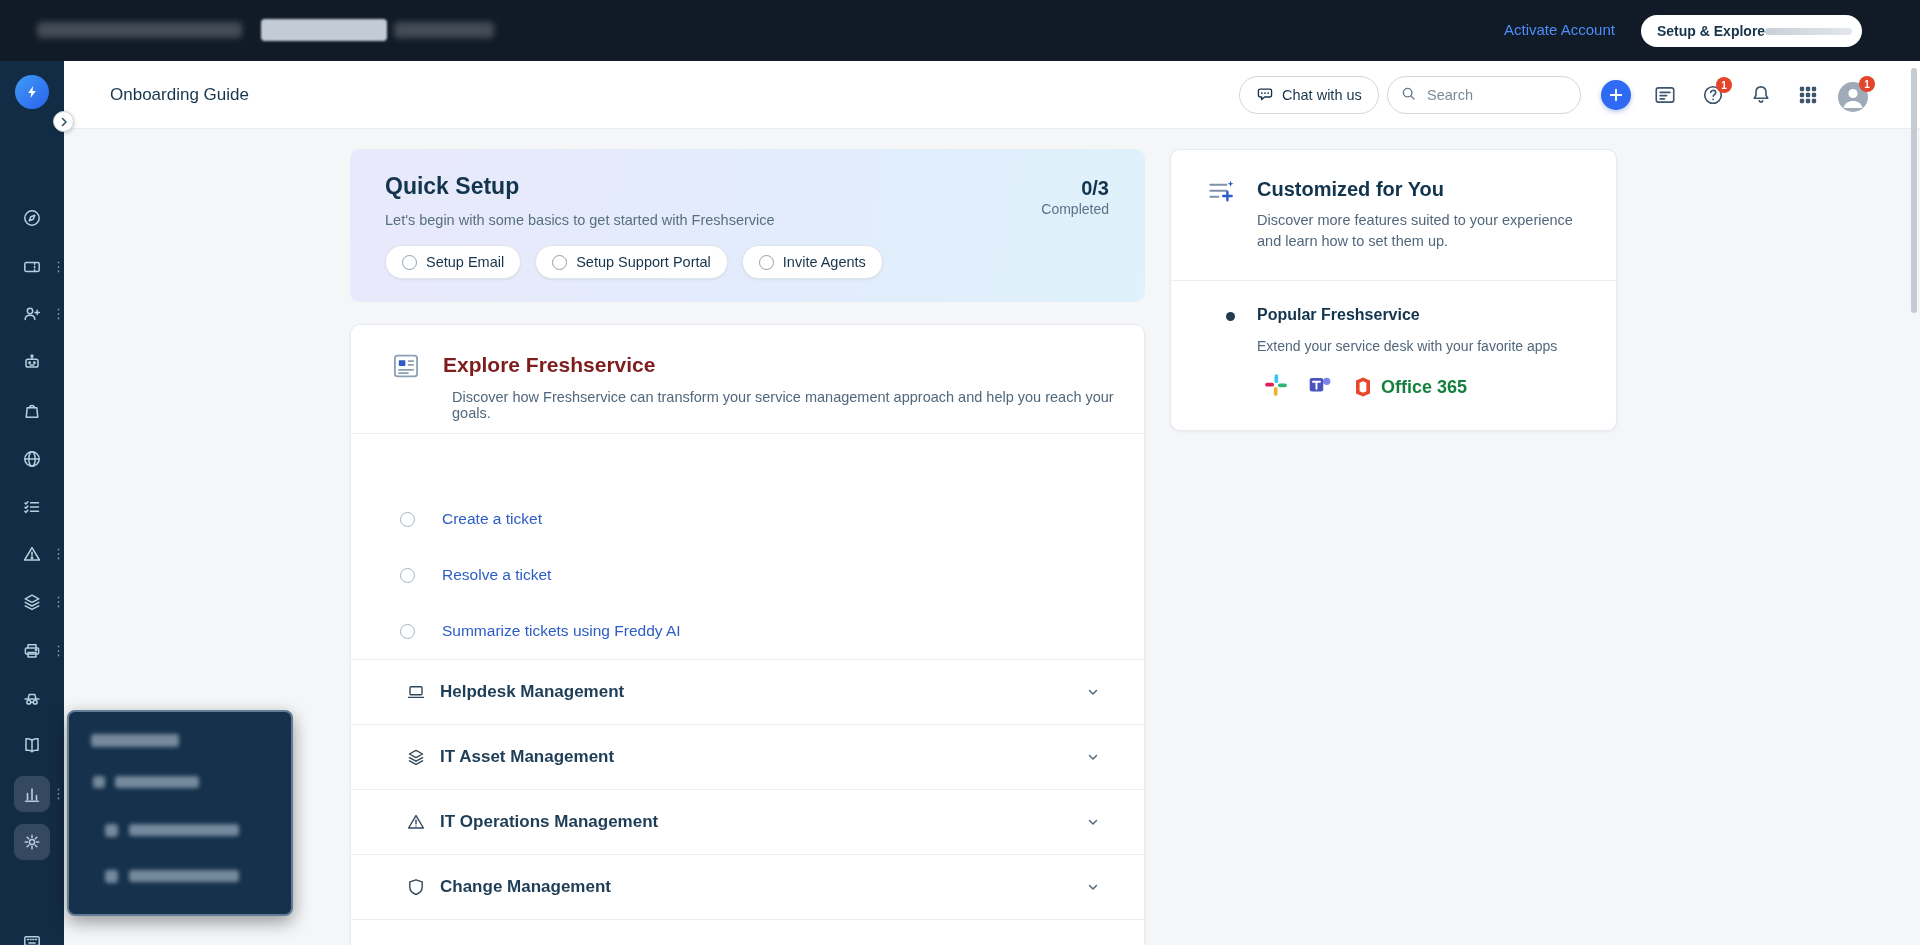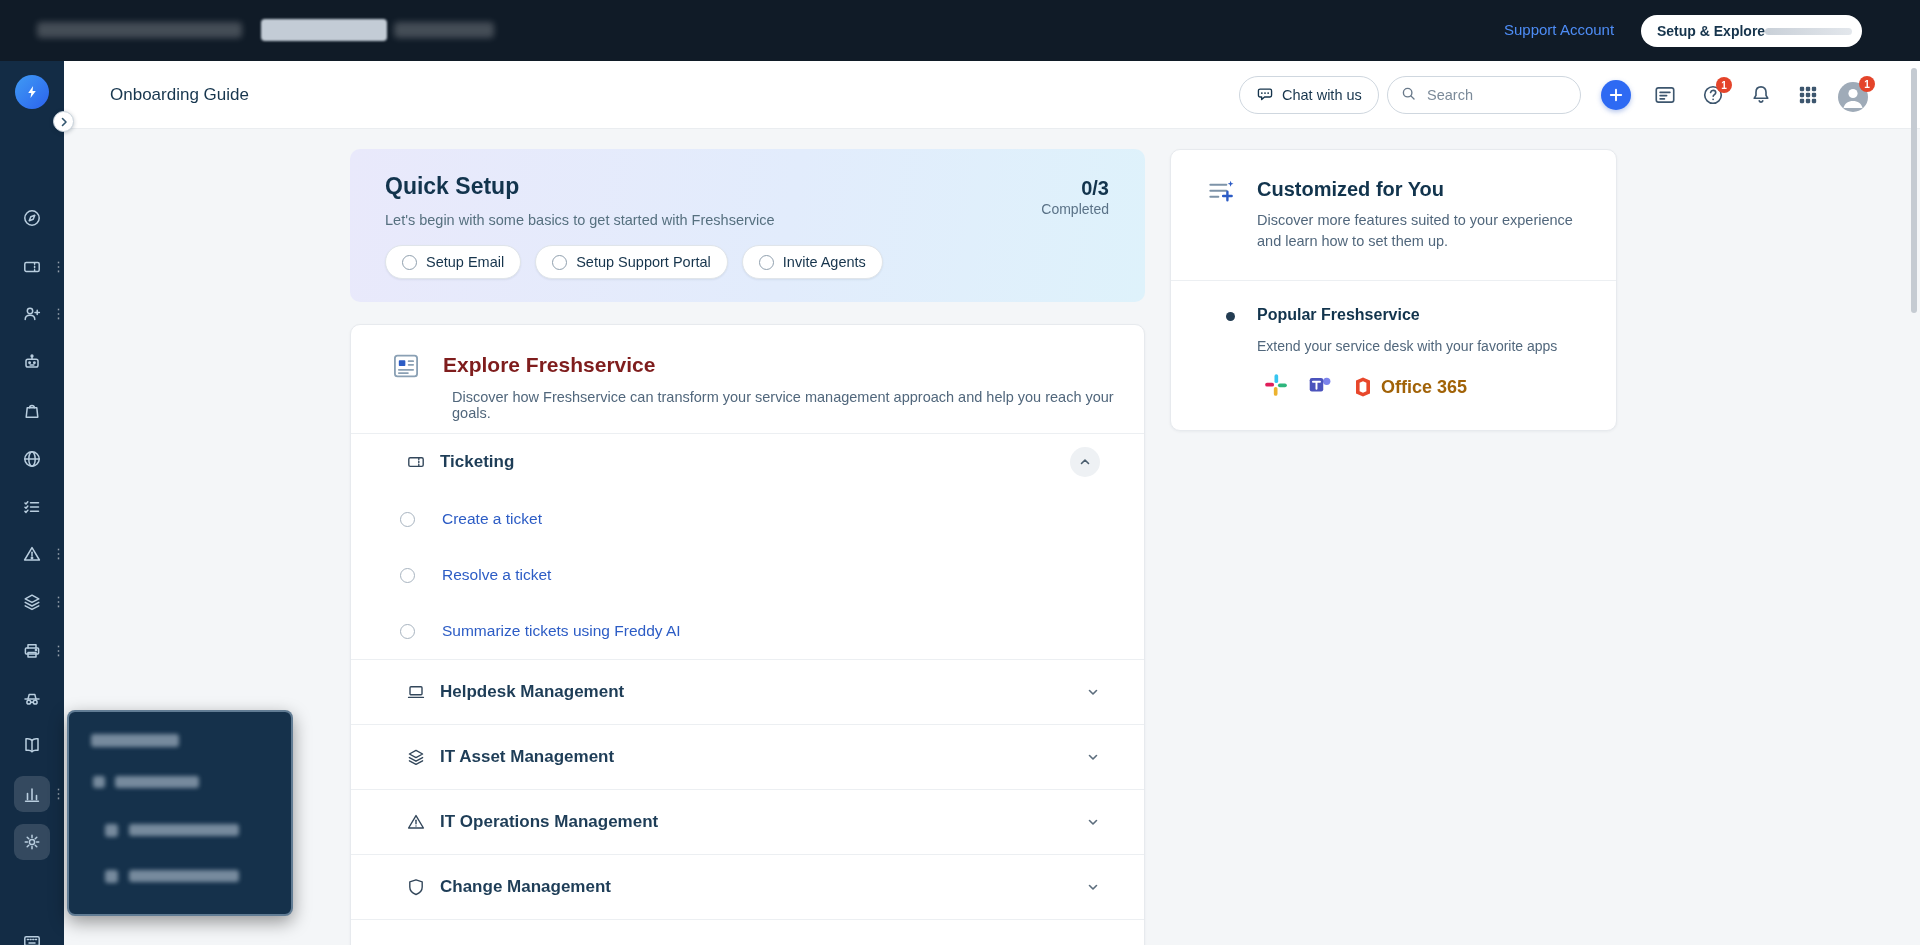--- a/index.html
+++ b/index.html
@@ -73,39 +73,39 @@
   
   .custom-card{left:1106px;top:21px;width:447px;height:282px;}
   .c-icon{position:absolute;left:34px;top:26px;}
   .c-title{position:absolute;left:86px;top:28px;font-size:20px;font-weight:600;color:#12344d;}
   .c-desc{position:absolute;left:86px;top:60px;width:318px;font-size:14.5px;line-height:21px;color:#51677c;}
   .c-bullet{position:absolute;left:55px;top:162px;width:9px;height:9px;border-radius:50%;background:#233c52;}
   .c-int-title{position:absolute;left:86px;top:156px;font-size:16px;font-weight:600;color:#12344d;}
   .c-int-sub{position:absolute;left:86px;top:188px;font-size:14px;color:#51677c;}
   .c-apps{position:absolute;left:92px;top:222px;display:flex;align-items:center;gap:18px;}
   .office-wrap{display:flex;align-items:center;gap:6px;}
-  .office-txt{font-size:18px;font-weight:600;color:#a16207;}
+  .office-txt{font-size:18px;font-weight:600;color:#15803d;}
 
   
   .flyout{position:absolute;left:67px;top:710px;width:222px;height:202px;background:#15314b;border:2px solid rgba(160,185,210,.55);border-radius:8px;box-shadow:0 6px 18px rgba(0,0,0,.4);z-index:10;}
   .f-bar{position:absolute;border-radius:3px;background:rgba(215,228,240,.5);filter:blur(2px);}
 
   
   .scroll-thumb{position:absolute;right:3px;top:68px;width:6px;height:245px;border-radius:3px;background:#c5cbd2;z-index:7;cursor:pointer;}
 </style>
 </head>
 <body>
 
 <div id="app">
 
   <div class="topbar">
     <div class="redact dim" style="left:37px;top:22px;width:205px;height:16px;"></div>
     <div class="redact bright" style="left:261px;top:19px;width:126px;height:22px;"></div>
     <div class="redact dim" style="left:394px;top:22px;width:100px;height:16px;"></div>
-    <a class="activate-link">Support Account</a>
+    <a class="activate-link">Activate Account</a>
     <div class="setup-pill">
       <span class="lbl">Setup &amp; Explore</span>
       <span class="ptrack">
           <span class="pfill"></span>
         </span>
     </div>
   </div>
 
   <div class="sidebar">
     <div class="logo">
@@ -366,32 +366,20 @@
     <div class="card explore-card">
       <span class="e-icon"><svg width="30" height="30" viewBox="0 0 23 23" fill="none">
             <rect x="3" y="3.5" width="17" height="16" rx="2" stroke="#8aa0b4" stroke-width="1.4"></rect>
             <rect x="6" y="7" width="5" height="4.5" rx="0.6" fill="#2c5cc5"></rect>
             <path d="M13.5 7.8 h3.5 M13.5 10.6 h3.5 M6 14.4 h11 M6 16.9 h7" stroke="#8aa0b4" stroke-width="1.3" stroke-linecap="round"></path>
           </svg></span>
       <div class="e-title">Explore Freshservice</div>
       <div class="e-sub">Discover how Freshservice can transform your service management approach and help you reach your goals.</div>
       <div class="divider" style="top:108px"></div>
 
-      <div class="acc-row" style="top:108px;height:58px">
-        <span class="acc-ic"><svg width="20" height="20" viewBox="0 0 20 20" fill="none" stroke="currentColor" stroke-width="1.4" stroke-linecap="round" stroke-linejoin="round">
-              <rect x="2.8" y="5.8" width="14.4" height="8.6" rx="1.4"></rect>
-              <path d="M12.8 6.2 v1.4 M12.8 9.3 v1.4 M12.8 12.4 v1.4"></path>
-            </svg></span>
-        <span class="acc-lb">Ticketing</span>
-        <span class="chev circled">
-            <svg width="14" height="14" viewBox="0 0 14 14" fill="none" stroke="#4a5d6e" stroke-width="1.6" stroke-linecap="round" stroke-linejoin="round">
-              <path d="M3.5 8.5 L7 5 L10.5 8.5"></path>
-            </svg>
-          </span>
-      </div>
 
       <div class="item-row" style="top:222px">
           <span class="radio"></span>
           <a class="item-link">Resolve a ticket</a>
         </div>
       <div class="item-row" style="top:166px">
           <span class="radio"></span>
           <a class="item-link">Create a ticket</a>
         </div>
       <div class="item-row" style="top:278px">

